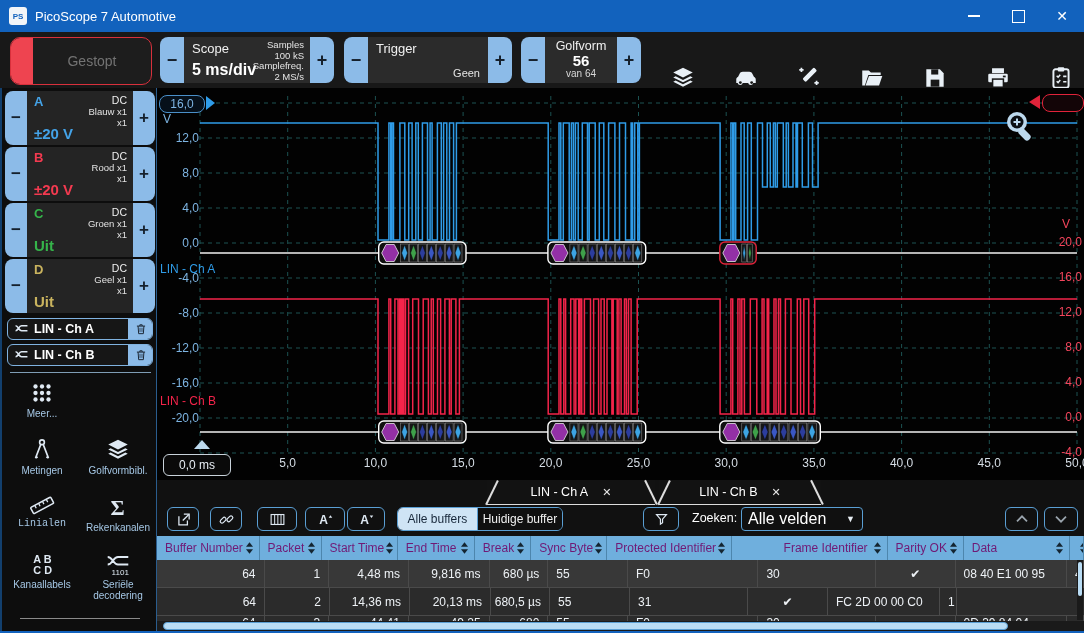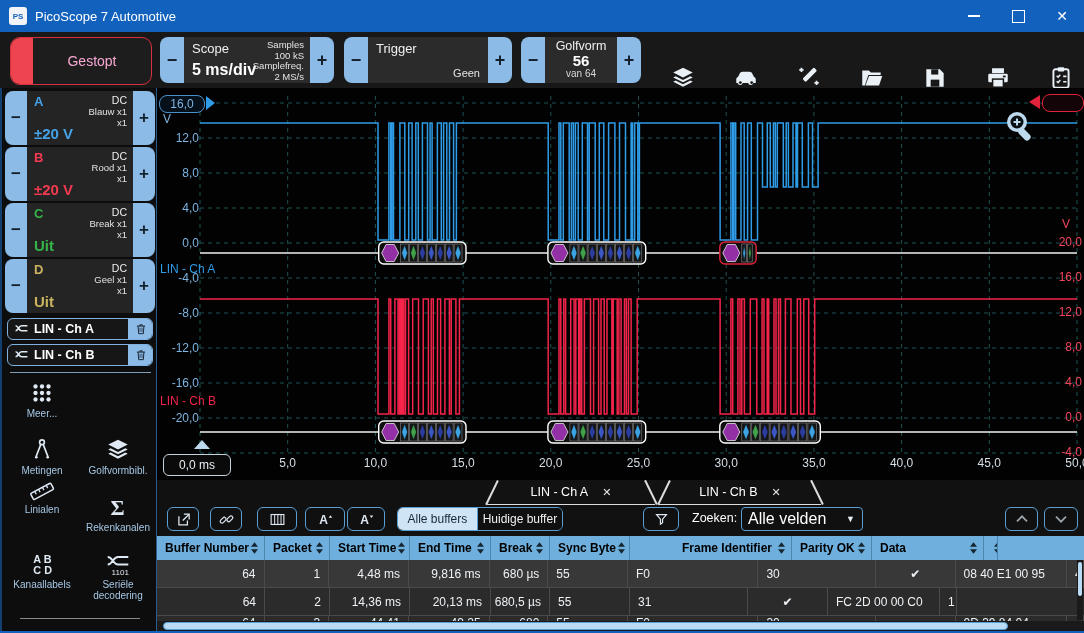--- a/index.html
+++ b/index.html
@@ -14,21 +14,21 @@
   .wincontrols{margin-left:auto;display:flex;height:32px;}
   .winbtn{width:44px;height:32px;display:flex;align-items:center;justify-content:center;color:#fff;}
   .ico-min{width:12px;height:1.5px;background:#fff;display:block;}
   .ico-max{width:11px;height:11px;border:1.5px solid #fff;display:block;}
   .ico-close{font-size:14px;line-height:14px;}
   
   .topbar{position:absolute;left:0;top:32px;width:1084px;height:56px;background:#181818;}
   .stopbtn{position:absolute;left:10px;top:5px;width:140px;height:46px;border:1.5px solid #d8303c;
            border-radius:10px;background:#1d1d1d;overflow:hidden;display:flex;align-items:center;}
   .stopstripe{width:22px;height:100%;background:#ee4450;}
-  .stoplabel{flex:1;text-align:center;color:#f9a8d4;font-size:14px;}
+  .stoplabel{flex:1;text-align:center;color:#737373;font-size:14px;}
   .grp-minus,.grp-plus{position:absolute;top:5px;width:24px;height:46px;background:#8cbbe8;color:#15202c;
            font-size:18px;font-weight:bold;display:flex;align-items:center;justify-content:center;}
   .grp-minus{border-radius:8px 0 0 8px;}
   .grp-plus{border-radius:0 8px 8px 0;}
   .grp-panel{position:absolute;top:5px;height:46px;background:#2b2b2b;}
   .ptitle{position:absolute;left:8px;top:4px;font-size:13px;color:#f0f0f0;}
   .pvalue{position:absolute;left:8px;bottom:4px;font-size:16px;font-weight:bold;color:#fff;}
   .pright{position:absolute;right:6px;top:3px;text-align:right;font-size:9.5px;line-height:10.5px;color:#e4e4e4;}
   .pbr{position:absolute;right:8px;bottom:4px;font-size:11px;color:#e4e4e4;}
   .pcenter{position:absolute;left:0;top:2px;width:100%;text-align:center;}
@@ -112,21 +112,21 @@
   .selarrow{width:16px;color:#e8eef4;font-size:9px;}
   .valinput{position:absolute;left:716px;top:27px;width:126px;height:24px;border:1.5px solid #5a9fd4;border-radius:4px;
        background:#101010;box-sizing:border-box;color:#e8eef4;font-size:12px;padding:0 6px;font-family:"Liberation Sans",sans-serif;}
   .valinput::placeholder{color:#8d9299;}
   .navbtn{position:absolute;top:27px;height:24px;border:1.5px solid #5a9fd4;border-radius:6px;background:#101010;
        display:flex;align-items:center;justify-content:center;box-sizing:border-box;color:#9aa4ad;}
   .navbtn .icn{width:16px;height:16px;}
   
   .thead{position:absolute;left:0;top:56px;width:927px;height:24px;background:#6fafdd;display:flex;}
   .th{box-sizing:border-box;display:flex;align-items:center;justify-content:space-between;padding:0 4px 0 8px;
-      border-right:1px solid #4d86ad;color:#000000;font-size:12px;white-space:nowrap;overflow:hidden;font-weight:bold;}
+      border-right:1px solid #4d86ad;color:#701a75;font-size:12px;white-space:nowrap;overflow:hidden;}
   .sorticn{flex:none;}
   .trow{position:absolute;left:0;width:927px;height:28px;display:flex;border-bottom:1px solid #4a4a4a;box-sizing:border-box;}
   .td{box-sizing:border-box;display:flex;align-items:center;padding:0 8px;border-right:1px solid #4a4a4a;
       font-size:12px;color:#eef2f6;white-space:nowrap;overflow:hidden;}
   .rowp{height:14px;overflow:hidden;border-bottom:none;}
   .hscroll{position:absolute;left:0;top:141px;width:927px;height:10px;background:#1a1a1a;}
   .hthumb{position:absolute;left:6px;top:1px;width:845px;height:8px;background:#b9dcf4;border:1px solid #5a9fd4;
       border-radius:4px;box-sizing:border-box;}
   .vscroll{position:absolute;left:920px;top:80px;width:6px;height:60px;background:#1a1a1a;}
   .vthumb{position:absolute;left:1px;top:2px;width:4px;height:34px;background:#b9dcf4;border-radius:2px;}
@@ -289,21 +289,21 @@
           <span>+</span>
         </div>
       </div>
       <div class="chcard" style="top: 115px;">
         <div class="chside l">
           <span>−</span>
         </div>
     <div class="chbody">
       <span class="chletter" style="color:#35b44a">C</span>
       <span class="chdc">DC</span>
-      <span class="chprobe">Break x1</span>
+      <span class="chprobe">Groen x1</span>
       <span class="chx1">x1</span>
       <span class="chrange" style="color:#35b44a">Uit</span>
     </div>
     <div class="chside r">
           <span>+</span>
         </div>
       </div>
       <div class="chcard" style="top: 171px;">
         <div class="chside l">
           <span>−</span>
@@ -374,21 +374,21 @@
       <div class="tool" style="left: 79px; top: 349px;">
         <div style="display:flex;justify-content:center">
           <svg class="icn" viewBox="0 0 24 24">
             <path d="M12 2.5 3 7l9 4.5L21 7z" fill="currentColor"></path>
             <path d="M5.2 10.4 3 11.5l9 4.5 9-4.5-2.2-1.1-6.8 3.4z" fill="currentColor"></path>
             <path d="M5.2 14.4 3 15.5l9 4.5 9-4.5-2.2-1.1-6.8 3.4z" fill="currentColor"></path>
           </svg>
         </div>
     <div class="tlabel">Golfvormbibl.</div>
       </div>
-      <div class="tool" style="left: 3px; top: 388px;">
+      <div class="tool" style="left: 3px; top: 402px; font-family: Liberation Mono, monospace;">
         <div style="display:flex;justify-content:center">
           <svg class="icn" viewBox="0 0 24 24">
             <g transform="rotate(-28 12 14)">
               <rect x="1.5" y="11" width="21" height="6.5" rx="1" fill="none" stroke="currentColor" stroke-width="1.4"></rect>
               <path d="M6 11v3M10 11v3M14 11v3M18 11v3" stroke="currentColor" stroke-width="1.2"></path>
             </g>
           </svg>
         </div>
     <div class="tlabel">Linialen</div>
       </div>
@@ -694,20 +694,27 @@
             <path d="M2 9.5 6 14.5l4-5z" fill="#142531"></path>
           </svg>
         </div>
         <div class="th" style="width: 80px;">
           <span>Sync Byte</span>
           <svg class="sorticn" width="11" height="14" viewBox="0 0 12 16">
             <path d="M2 6.5 6 1.5l4 5z" fill="#142531"></path>
             <path d="M2 9.5 6 14.5l4-5z" fill="#142531"></path>
           </svg>
         </div>
+        <div class="th" style="width: 131px;">
+          <span>Protected Identifier</span>
+          <svg class="sorticn" width="11" height="14" viewBox="0 0 12 16">
+            <path d="M2 6.5 6 1.5l4 5z" fill="#142531"></path>
+            <path d="M2 9.5 6 14.5l4-5z" fill="#142531"></path>
+          </svg>
+        </div>
         <div class="th" style="width: 118px; margin-left: 44px;">
           <span>Frame Identifier</span>
           <svg class="sorticn" width="11" height="14" viewBox="0 0 12 16">
             <path d="M2 6.5 6 1.5l4 5z" fill="#142531"></path>
             <path d="M2 9.5 6 14.5l4-5z" fill="#142531"></path>
           </svg>
         </div>
         <div class="th" style="width: 80px;">
           <span>Parity OK</span>
           <svg class="sorticn" width="11" height="14" viewBox="0 0 12 16">

